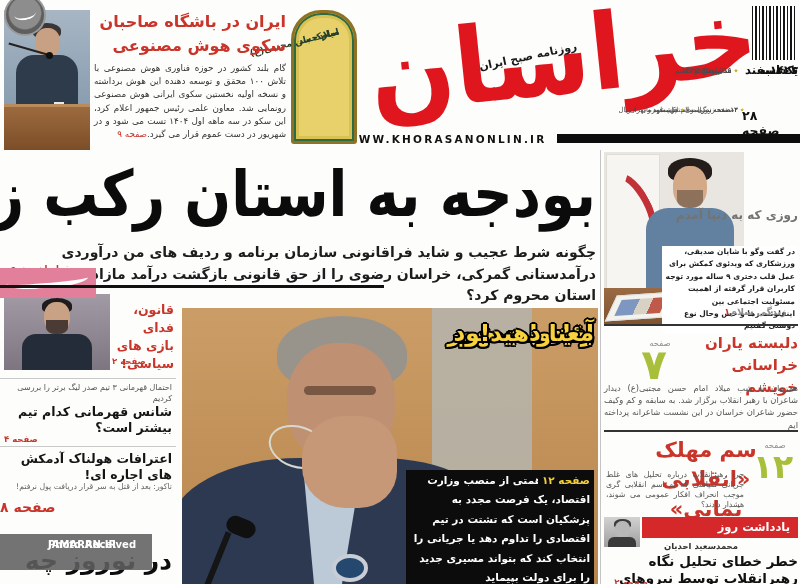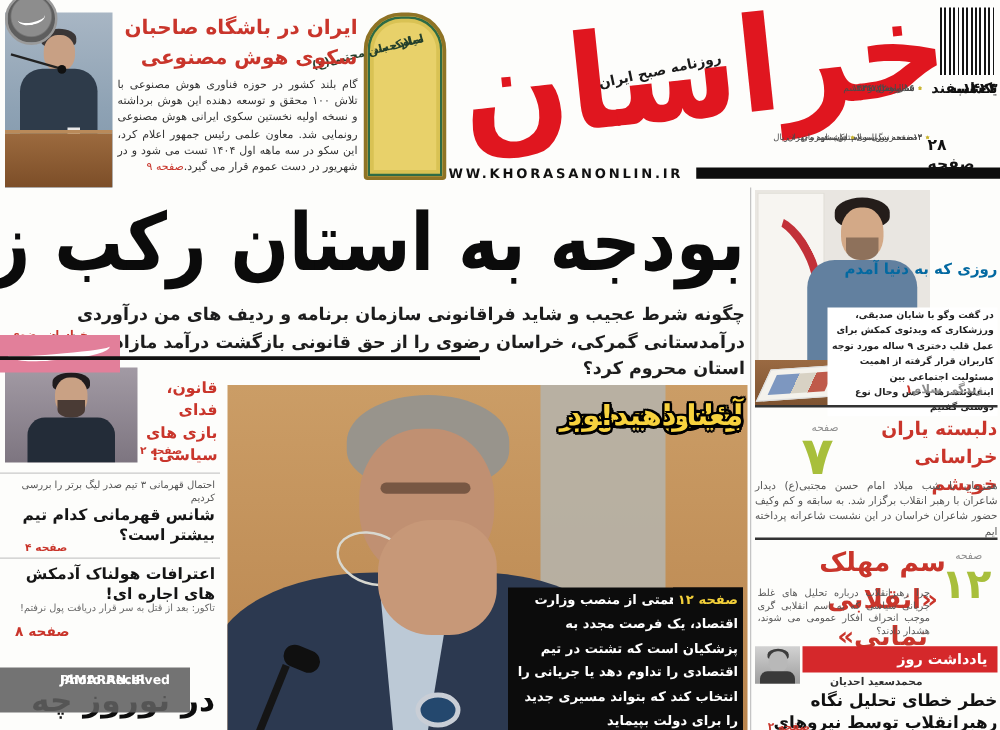--- a/index.html
+++ b/index.html
@@ -73,26 +73,26 @@
   .law-head{left:40px;top:8px;width:26px;height:30px;background:#c9a184;border-radius:45%;}
   .law-beard{left:42px;top:26px;width:22px;height:14px;background:#4a3b35;border-radius:0 0 45% 45%;}
   .law-suit{left:18px;top:40px;width:70px;height:36px;background:#232c38;border-radius:14px 14px 0 0;}
   .law-headline{left:112px;top:301px;width:62px;font-size:12.5px;font-weight:900;color:#c9352b;
      line-height:1.45;text-align:right;}
   .law-page{left:112px;top:356px;width:62px;font-size:8.5px;font-weight:bold;color:#c9352b;text-align:left;}
   .ldiv1{left:0;top:378px;width:176px;height:1px;background:#c9c9c9;}
   .league-leadin{left:4px;top:383px;width:168px;font-size:8px;color:#555;line-height:1.35;text-align:right;}
   .league-headline{left:4px;top:404px;width:168px;font-size:12.5px;font-weight:900;color:#151515;
      line-height:1.3;text-align:right;}
-  .league-page{left:20px;top:434px;width:60px;font-size:8.5px;font-weight:bold;color:#c9352b;text-align:left;}
+  .league-page{left:4px;top:434px;width:60px;font-size:8.5px;font-weight:bold;color:#c9352b;text-align:left;}
   .ldiv2{left:0;top:446px;width:176px;height:1px;background:#c9c9c9;}
   .conf-headline{left:4px;top:451px;width:168px;font-size:12.5px;font-weight:900;color:#151515;
      line-height:1.3;text-align:right;}
   .conf-body{left:4px;top:482px;width:168px;font-size:7.8px;color:#666;line-height:1.4;text-align:right;}
-  .conf-page{left:12px;top:499px;width:60px;font-size:11px;font-weight:bold;color:#c9352b;text-align:left;}
+  .conf-page{left:0;top:499px;width:60px;font-size:14px;font-weight:bold;color:#c9352b;text-align:left;}
   .nowruz-h{left:4px;top:506px;width:168px;font-size:25px;font-weight:900;color:#0d0d0d;text-align:right;margin-top:40px;}
   .watermark{left:0;top:534px;width:152px;height:36px;background:rgba(96,96,96,0.88);z-index:6;
      direction:ltr;color:#fff;padding:4px 4px 0 48px;}
   .watermark .wl{position:static;display:block;font-size:10px;font-weight:bold;line-height:1.3;white-space:nowrap;}
   .wm-logo{left:4px;top:-6px;width:42px;height:42px;border-radius:50%;border:2px solid #9a9a9a;
      background:radial-gradient(circle at 50% 45%,#8d8d8d 0 55%,#5e5e5e 60%);z-index:7;}
   .wm-scribble{left:8px;top:12px;width:22px;height:12px;border-bottom:2px solid #fff;
      border-radius:0 0 50% 50%;transform:rotate(-10deg);}
 
   
@@ -128,21 +128,21 @@
   .ym-hair{left:64px;top:6px;width:44px;height:24px;background:#241d1a;border-radius:50% 50% 35% 35%;}
   .ym-head{left:69px;top:14px;width:34px;height:42px;background:#d3a987;border-radius:45%;}
   .ym-beard{left:73px;top:38px;width:26px;height:18px;background:rgba(40,30,25,0.4);border-radius:0 0 45% 45%;}
   .ym-jacket{left:42px;top:56px;width:88px;height:82px;background:#62809f;border-radius:22px 22px 0 0;}
   .ym-collar{left:76px;top:58px;width:20px;height:16px;background:#4d6984;clip-path:polygon(0 0,100% 0,50% 100%);}
   .ym-desk{left:0;bottom:0;width:140px;height:36px;background:linear-gradient(180deg,#9a6a42,#7e5331);}
   .ym-paper{left:8px;bottom:5px;width:72px;height:26px;background:#f4f2ec;border:1px solid #ddd;
      transform:skewX(-28deg) rotate(-4deg);}
   .ym-paper-art{left:6px;top:4px;width:44px;height:16px;
      background:linear-gradient(90deg,#7d97c0 0 40%,#d8d2c4 40% 70%,#bf5a4a 70%);}
-  .bd-headline{left:730px;top:206px;width:68px;font-size:12px;font-weight:900;color:#0369a1;
+  .bd-headline{left:730px;top:206px;width:68px;font-size:12px;font-weight:900;color:#737373;
      line-height:1.5;text-align:left;white-space:nowrap;}
   .bd-body{left:662px;top:246px;width:136px;text-align:right;line-height:1.65;}
   .wstrip{position:static;background:#fff;color:#222;font-size:7.5px;font-weight:bold;padding:0 3px;
      box-decoration-break:clone;-webkit-box-decoration-break:clone;}
   .bd-page{left:730px;top:306px;width:68px;font-size:9.5px;font-weight:bold;color:#8e8e8e;text-align:left;}
   .bd-page .num{position:static;color:#c9352b;}
   .rdiv1{left:604px;top:324px;width:194px;height:2px;background:#333;}
   .poets-headline{left:686px;top:333px;width:112px;font-size:15px;font-weight:900;color:#c9352b;
      line-height:1.45;text-align:right;}
   .poets-pl{left:640px;top:338px;width:40px;font-size:8.5px;color:#8e8e8e;text-align:center;}

